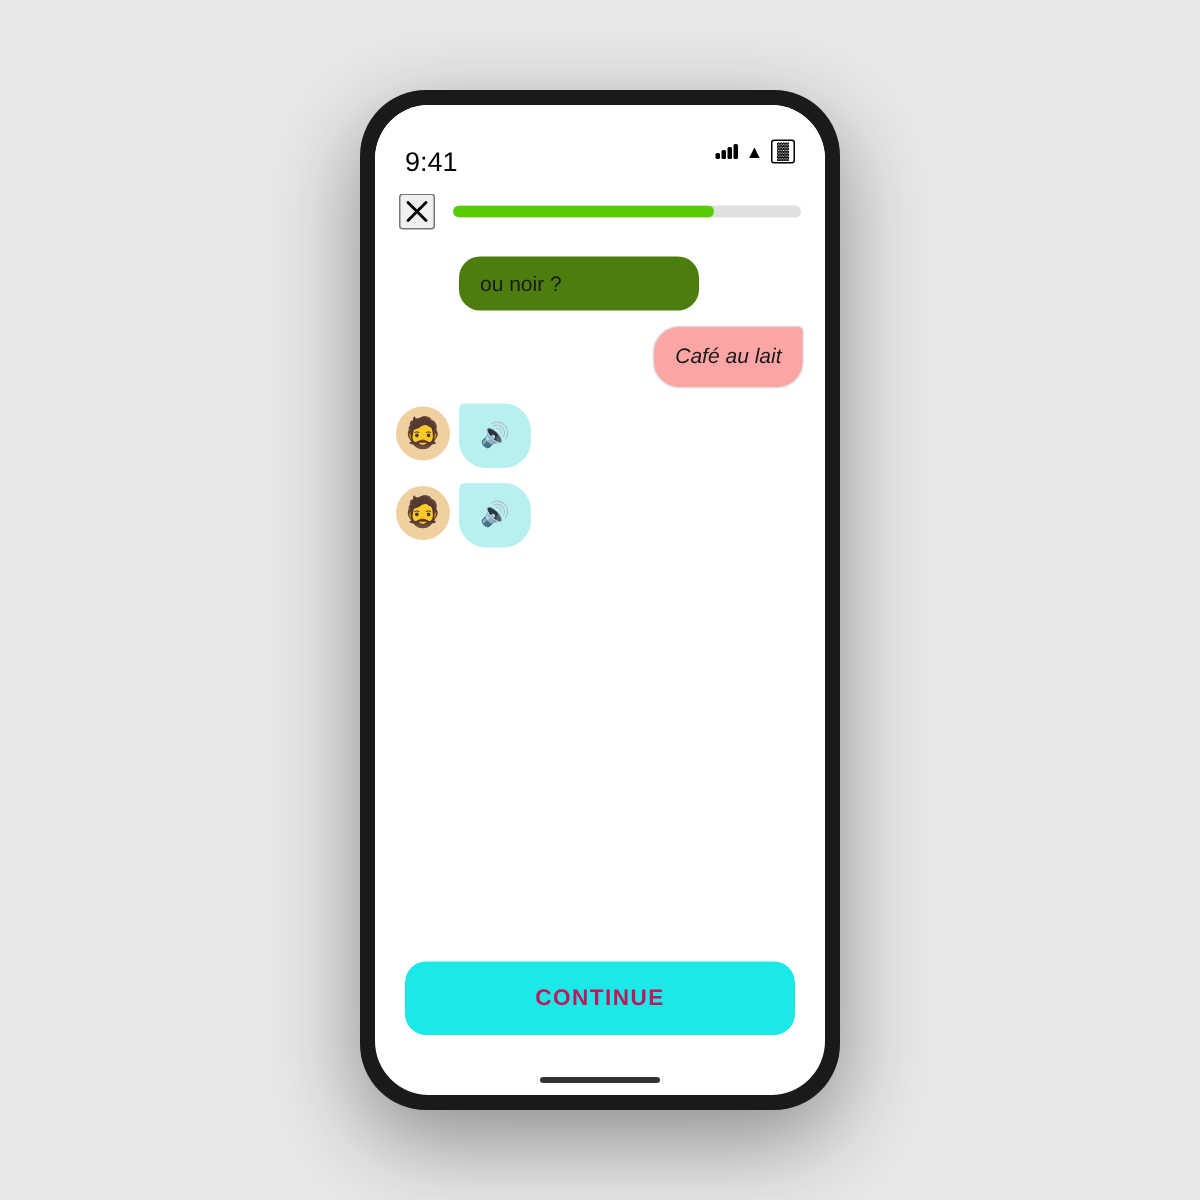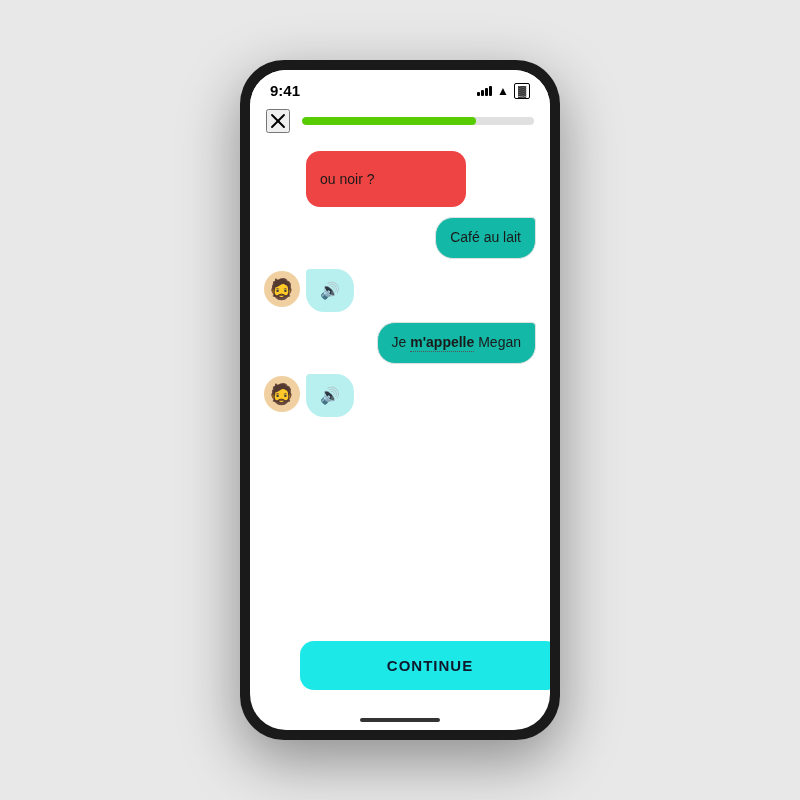--- a/index.html
+++ b/index.html
@@ -38,23 +38,24 @@
     .status-bar {
       background: #fff;
       padding: 12px 20px 4px;
       display: flex;
       align-items: center;
       justify-content: space-between;
       flex-shrink: 0;
     }
 
     .status-time {
-      font-size: 15px;
-      font-weight: 700;
+      font-size: 18px;
+      font-weight: 400;
       color: #000;
+      margin-top: 16px;
     }
 
     .status-icons {
       display: flex;
       align-items: center;
       gap: 5px;
       font-size: 11px;
       color: #000;
     }
 
@@ -145,24 +146,25 @@
       position: relative;
     }
 
     .bubble.left-bubble {
       background: #b8f0f0;
       color: #1a1a1a;
       border-top-left-radius: 4px;
     }
 
     .bubble.right-bubble {
-      background: #14b8a6;
+      background: #fca5a5;
       color: #1a1a1a;
       border: 1.5px solid #e0e0e0;
       border-top-right-radius: 4px;
+      font-style: italic;
     }
 
     .bubble-with-icon {
       display: flex;
       align-items: flex-start;
       gap: 6px;
     }
 
     .speaker-icon {
       color: #00b0c0;
@@ -193,47 +195,46 @@
 
     .continue-btn {
       width: 100%;
       background: #1de8e8;
       border: none;
       border-radius: 14px;
       padding: 16px;
       font-size: 15px;
       font-weight: 800;
       letter-spacing: 1px;
-      color: #0f172a;
+      color: #be185d;
       cursor: pointer;
       text-transform: uppercase;
-      margin-left: 30px;
     }
 
     
     .home-indicator {
       height: 20px;
       display: flex;
       align-items: center;
       justify-content: center;
       flex-shrink: 0;
     }
 
     .home-bar {
       width: 80px;
       height: 4px;
       background: #333;
       border-radius: 2px;
     }
 
     
     .partial-bubble {
-      background: #ef4444;
+      background: #4d7c0f;
       border-radius: 14px;
-      padding: 20px 14px;
+      padding: 10px 14px;
       font-size: 14px;
       color: #1a1a1a;
       max-width: 160px;
       margin-left: 42px;
     }
 
     
     .signal-bar {
       display: inline-flex;
       align-items: flex-end;
@@ -296,25 +297,20 @@
 
       <div class="msg-row left">
         <div class="avatar">🧔</div>
         <div class="bubble left-bubble">
           <div class="bubble-with-icon">
             <span class="speaker-icon">🔊</span>
           </div>
         </div>
       </div>
 
-      <div class="msg-row right">
-        <div class="bubble right-bubble">
-          <span>Je <span class="bold dotted">m'appelle</span> Megan</span>
-        </div>
-      </div>
 
       <div class="msg-row left">
         <div class="avatar">🧔</div>
         <div class="bubble left-bubble">
           <div class="bubble-with-icon">
             <span class="speaker-icon">🔊</span>
           </div>
         </div>
       </div>
 

